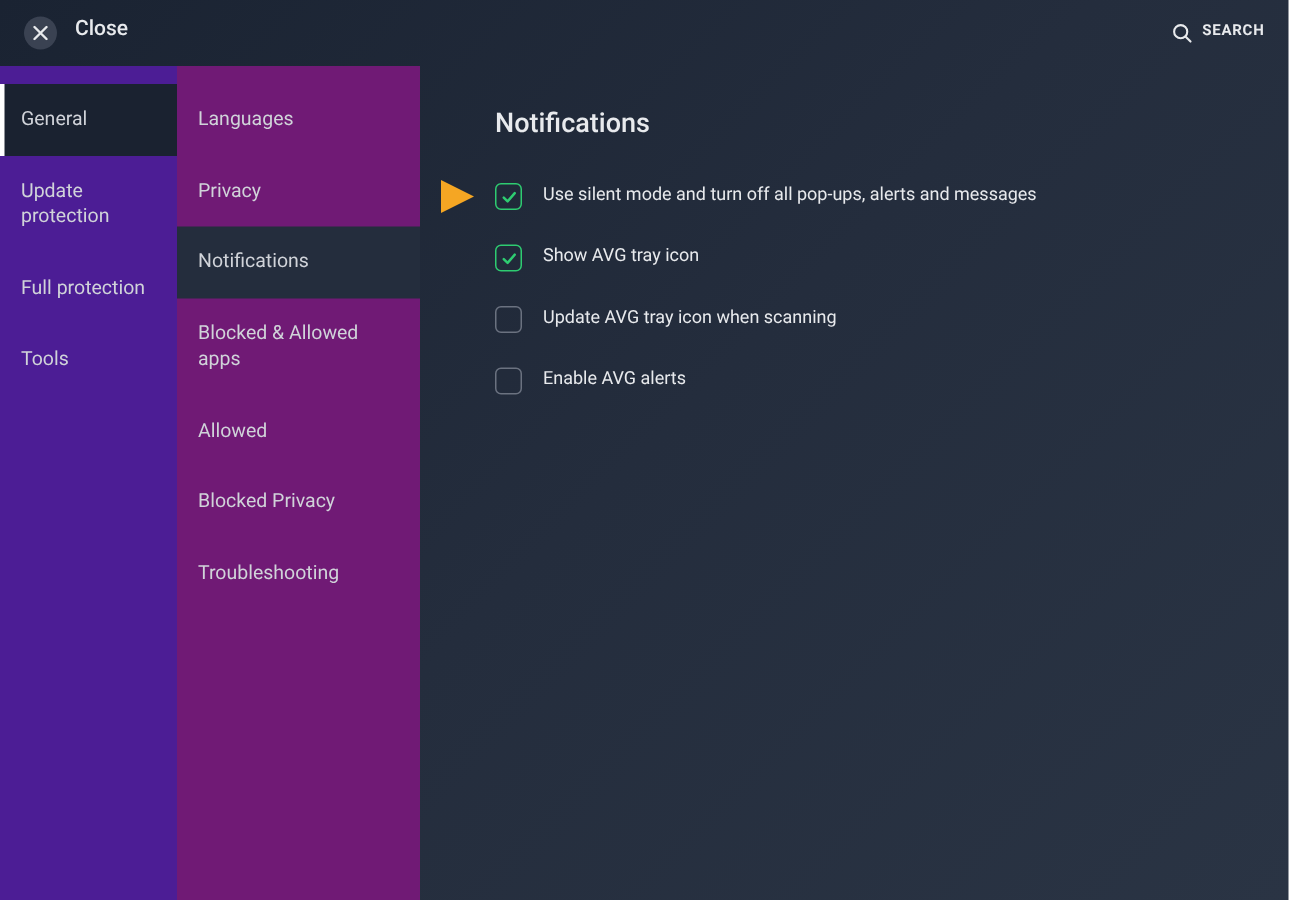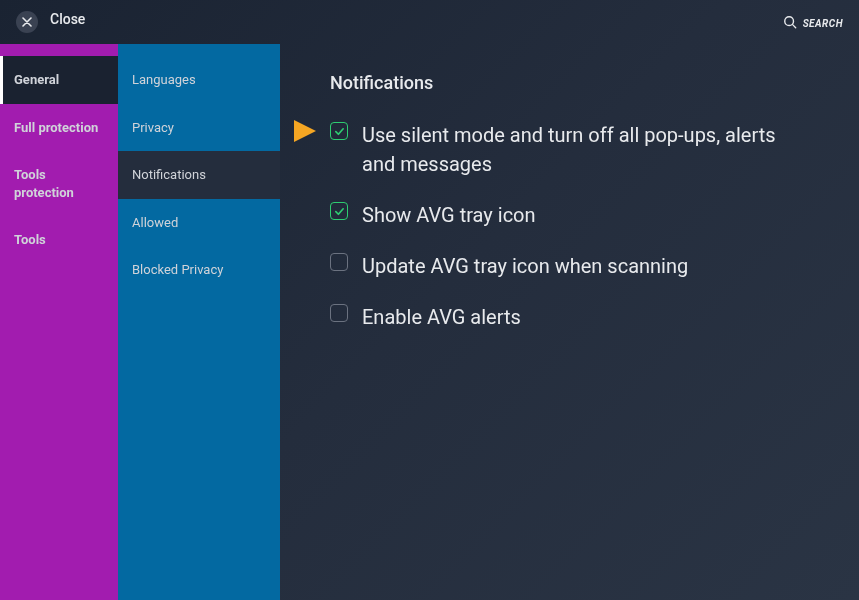--- a/index.html
+++ b/index.html
@@ -31,40 +31,38 @@
   background: #3a4252;
   display: flex;
   align-items: center;
   justify-content: center;
   cursor: pointer;
 }
 .close-btn svg { width: 10px; height: 10px; }
 .close-label { font-size: 14px; font-weight: 500; color: #e8eaed; }
 .search-btn {
   display: flex;
-  align-items: flex-end;
+  align-items: flex-start;
   gap: 6px;
   cursor: pointer;
-  font-style: italic;
 }
 .search-btn svg { width: 14px; height: 14px; }
 .search-label { font-size: 10px; font-weight: 700; color: #e8eaed; letter-spacing: 0.5px; }
 .body {
   display: flex;
   height: calc(100% - 44px);
 }
 .sidebar1 {
   width: 118px;
-  background: #a21caf;
+  background: #4c1d95;
   padding-top: 12px;
-  font-weight: bold;
 }
 .sidebar2 {
   width: 162px;
-  background: #0369a1;
+  background: #701a75;
   padding-top: 12px;
 }
 .nav-item {
   padding: 15px 14px;
   font-size: 13px;
   color: #d0d3d9;
   cursor: pointer;
   position: relative;
   line-height: 1.35;
 }
@@ -116,21 +114,21 @@
 }
 .checkbox.checked svg {
   display: block;
 }
 .checkbox svg {
   display: none;
   width: 11px;
   height: 11px;
 }
 .option-label {
-  font-size: 20px;
+  font-size: 12px;
   color: #e8eaed;
   line-height: 1.45;
   max-width: 420px;
 }
 .pointer {
   position: absolute;
   left: -36px;
   top: -1px;
   width: 0;
   height: 0;
@@ -156,30 +154,32 @@
         <circle cx="7" cy="7" r="5" stroke="#e8eaed" stroke-width="1.6" fill="none"></circle>
         <path d="M11 11 L14.5 14.5" stroke="#e8eaed" stroke-width="1.6" stroke-linecap="round"></path>
       </svg>
     <span class="search-label">SEARCH</span>
   </div>
 </div>
 
 <div class="body">
   <div class="sidebar1" id="sidebar1">
       <div class="nav-item active">General</div>
+      <div class="nav-item">Update protection</div>
       <div class="nav-item">Full protection</div>
-      <div class="nav-item">Tools protection</div>
       <div class="nav-item">Tools</div>
     </div>
   <div class="sidebar2" id="sidebar2">
       <div class="nav-item">Languages</div>
       <div class="nav-item">Privacy</div>
       <div class="nav-item active">Notifications</div>
+      <div class="nav-item">Blocked &amp; Allowed apps</div>
       <div class="nav-item">Allowed</div>
       <div class="nav-item">Blocked Privacy</div>
+      <div class="nav-item">Troubleshooting</div>
     </div>
   <div class="content">
     <div class="page-title">Notifications</div>
     <div id="options">
         <div class="option">
           <div class="pointer"></div>
           <div class="checkbox checked">
             <svg viewBox="0 0 12 12">
               <path d="M2 6.2 L4.8 9 L10 3" stroke="#2ecc71" stroke-width="1.8" fill="none" stroke-linecap="round" stroke-linejoin="round"></path>
             </svg>

